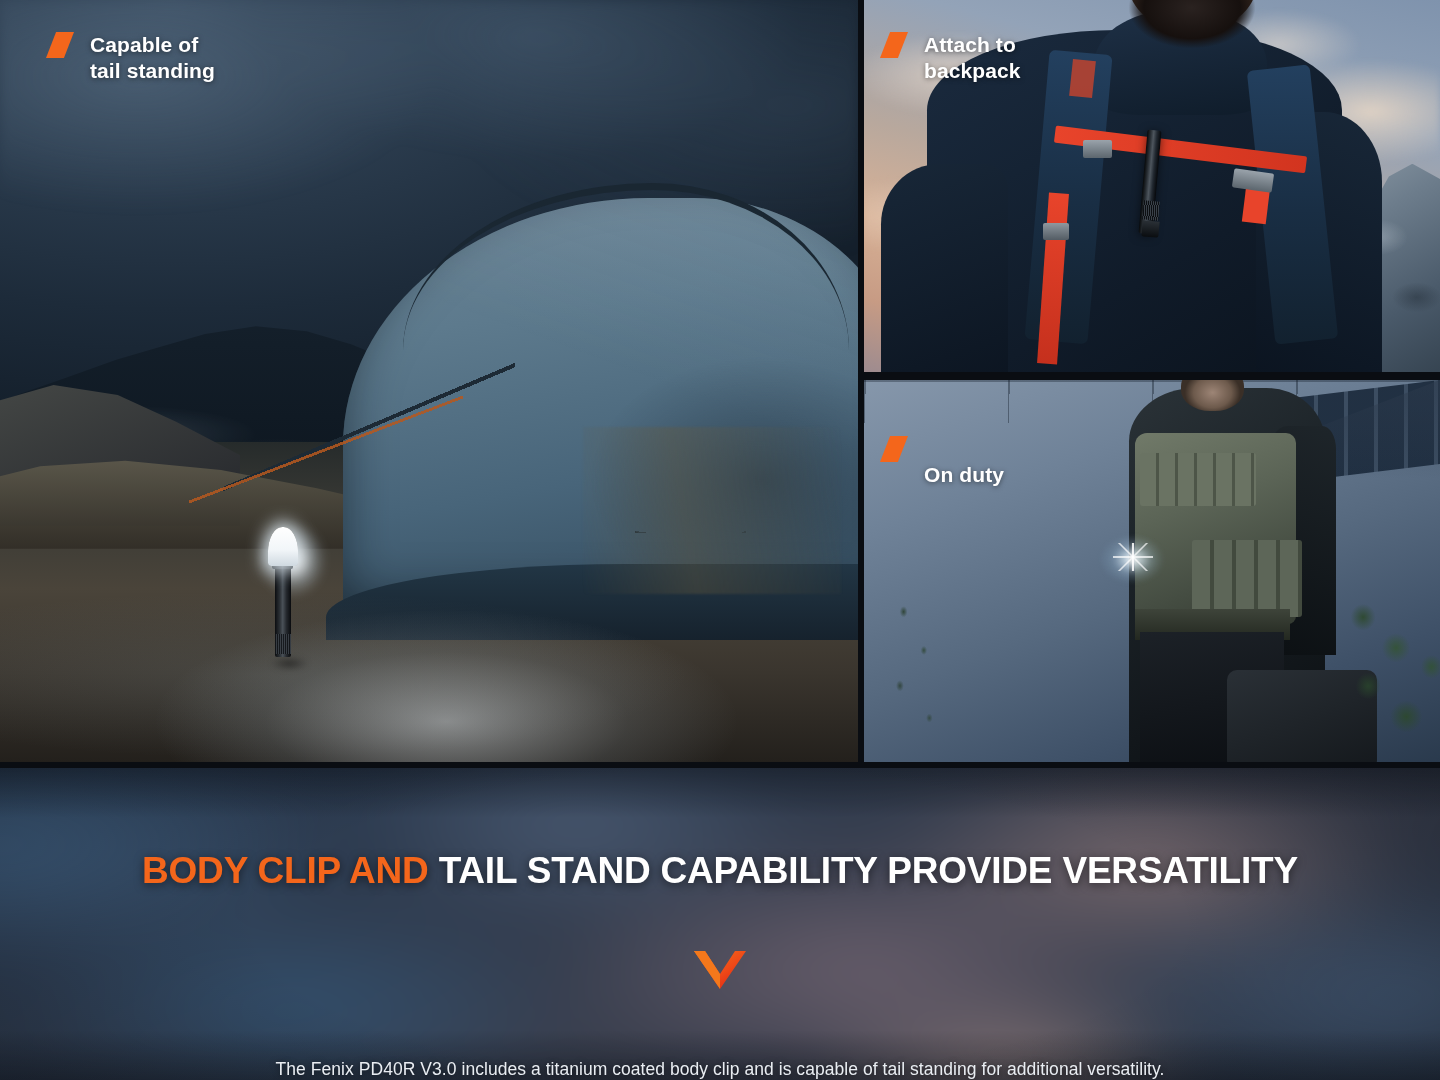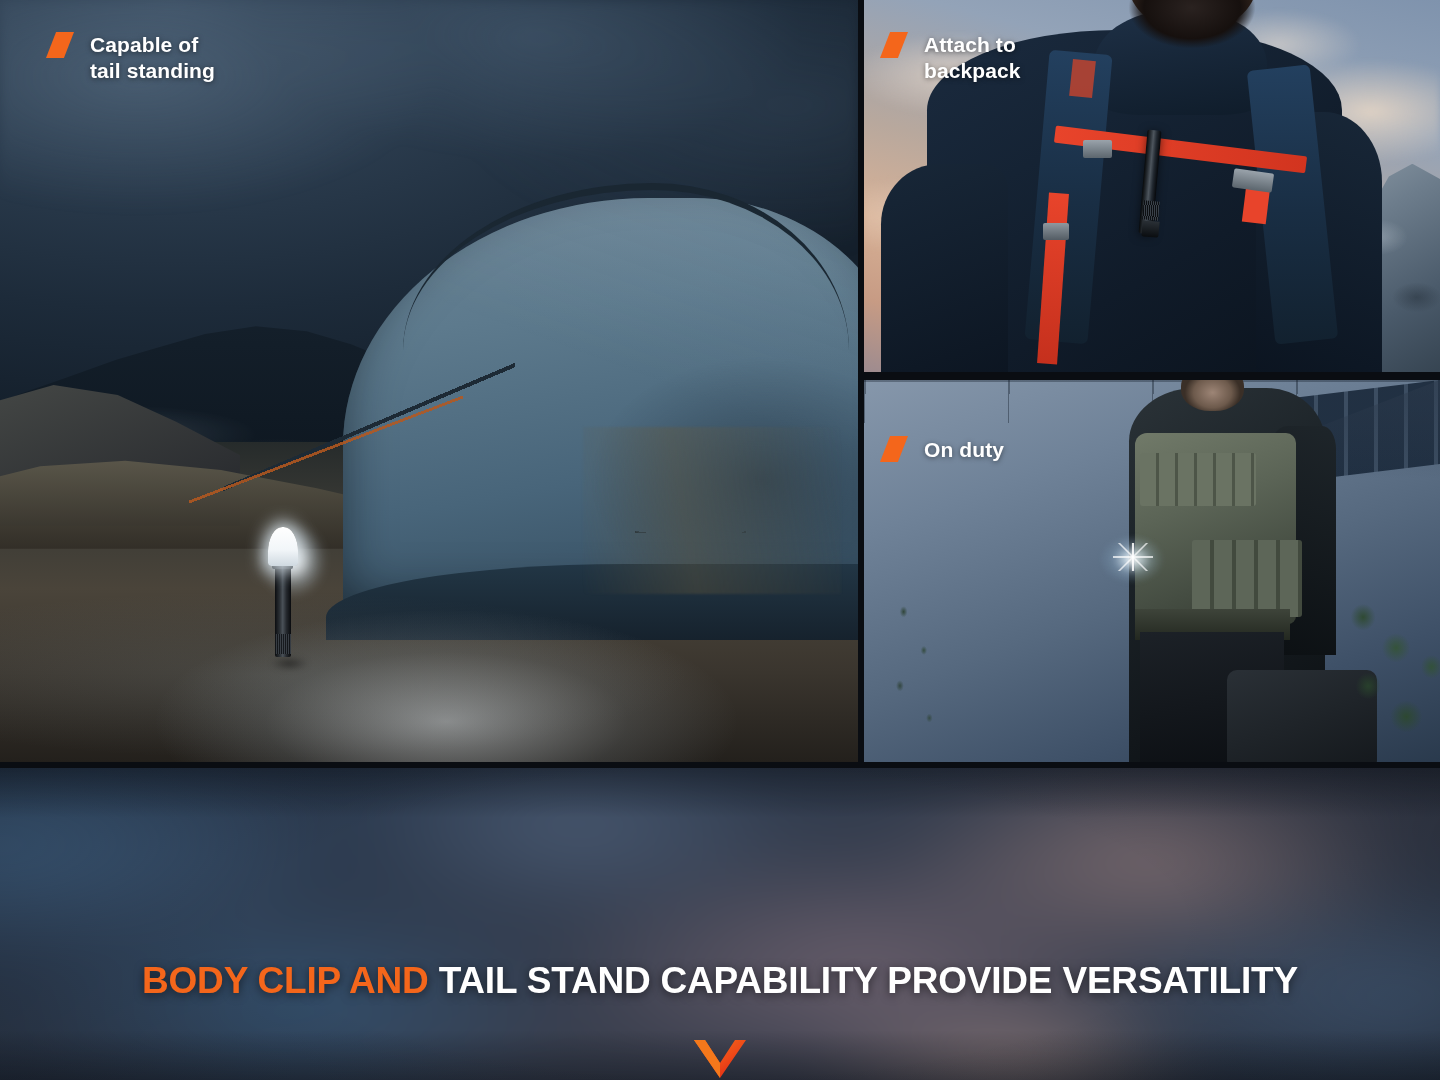--- a/index.html
+++ b/index.html
@@ -391,21 +391,21 @@
     z-index:6; pointer-events:none;
   }
   .cap-text{
     color:#ffffff; font-weight:bold; font-size:21px; line-height:1.26;
     letter-spacing:.1px; text-shadow:0 1px 5px rgba(0,0,0,.5);
     white-space:pre-line;
   }
   .cap-tent { left:46px;  top:32px; }
   .cap-pack { left:880px; top:32px; }
   .cap-duty { left:880px; top:436px; }
-  .cap-duty .cap-text{ padding-top:1px; }
+  .cap-duty .cap-text{ padding-top:1px;margin-top:25px; }
 
   
   .banner{
     position:absolute; left:0; top:768px; width:1440px; height:312px;
     overflow:hidden; background:#2b3444;
   }
   .banner-bg{
     position:absolute; inset:-12%;
     background:
       radial-gradient(26% 42% at 10% 30%, #3f5f80 0%, rgba(63,95,128,0) 72%),
@@ -419,21 +419,21 @@
     filter:blur(34px);
   }
   .banner-vig{
     position:absolute; inset:0;
     background:
       radial-gradient(80% 120% at 50% 50%, rgba(0,0,0,0) 40%, rgba(6,10,16,.45) 100%),
       linear-gradient(180deg, rgba(6,10,16,.42) 0%, rgba(0,0,0,0) 16%, rgba(0,0,0,0) 84%, rgba(6,10,16,.40) 100%);
   }
   .banner-inner{
     position:absolute; inset:0; display:flex; flex-direction:column;
-    align-items:center; justify-content:flex-end; padding-top:56px;
+    align-items:center; justify-content:space-between; padding-top:82px;
   }
   .headline{
     font-size:37px; font-weight:bold; letter-spacing:-.2px; white-space:nowrap;
     text-shadow:0 2px 10px rgba(0,0,0,.55);
   }
   .hl-orange{ color:#f4661b; }
   .hl-white { color:#ffffff; }
   .chevron{
     margin-top:36px; width:58px; height:42px;
   }
@@ -552,16 +552,17 @@
           <linearGradient id="chevGrad" x1="0" y1="0" x2="1" y2="1">
             <stop offset="0%" stop-color="#f4781b"></stop>
             <stop offset="55%" stop-color="#ef4a18"></stop>
             <stop offset="100%" stop-color="#d81b12"></stop>
           </linearGradient>
         </defs>
         <path d="M3 2 L29 40 L55 2 L44 2 L29 25 L14 2 Z" fill="url(#chevGrad)"></path>
         <path d="M3 2 L29 40 L29 25 L14 2 Z" fill="#f4781b"></path>
       </svg>
 
+      <div class="subtext">The Fenix PD40R V3.0 includes a titanium coated body clip and is capable of tail standing for additional versatility.</div>
     </div>
   </div>
 
 </div>
 
 </body></html>

